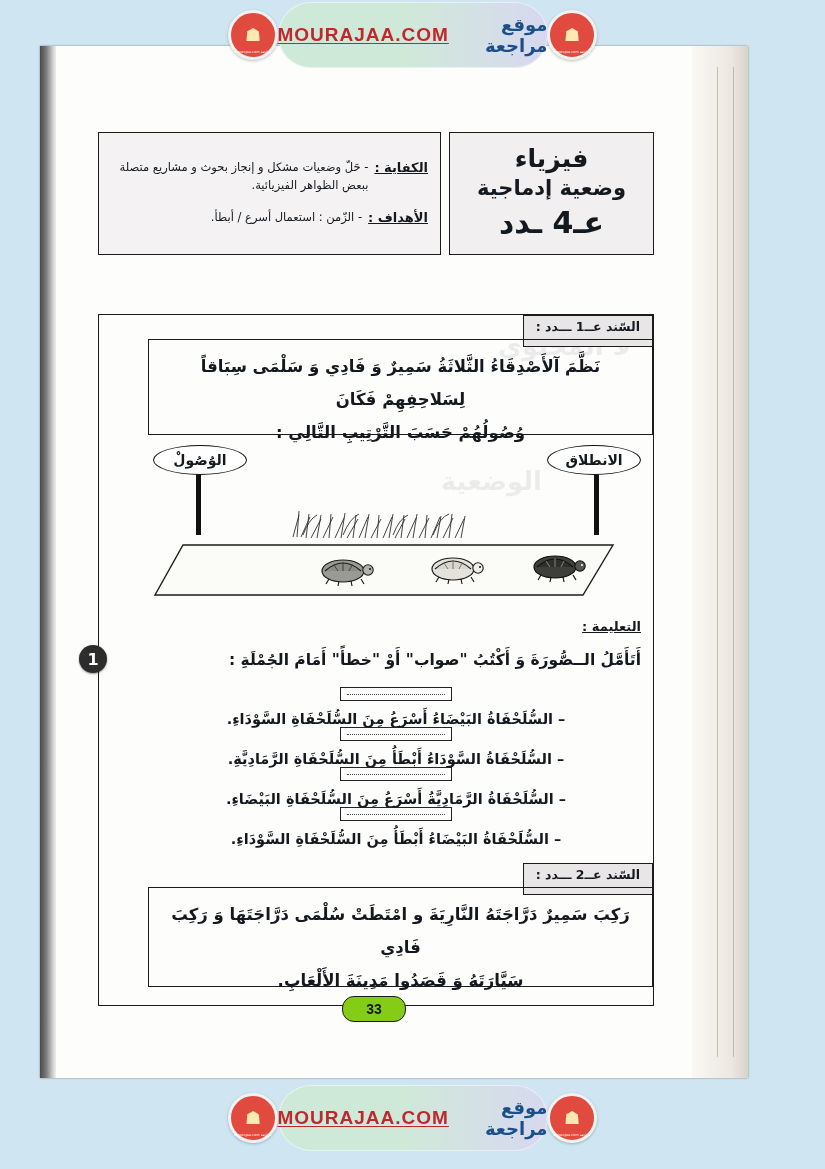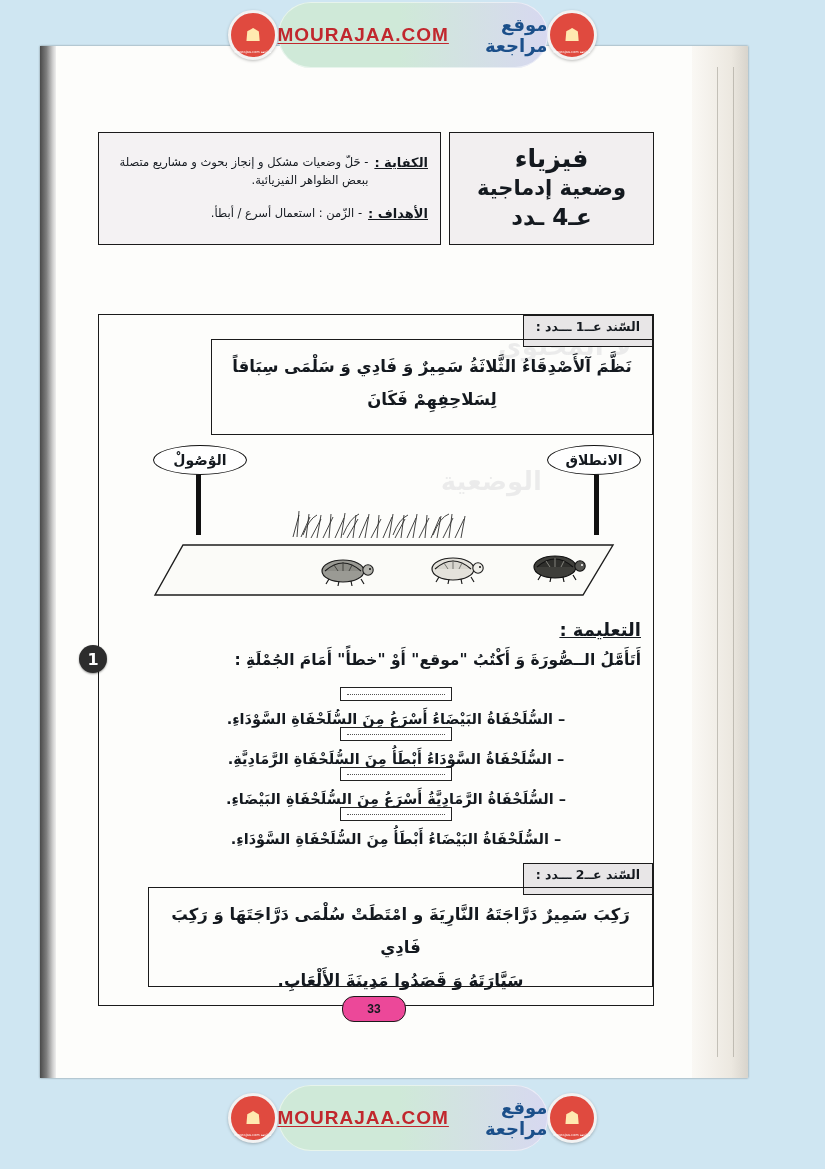--- a/index.html
+++ b/index.html
@@ -166,21 +166,21 @@
     font-weight: bold;
     letter-spacing: 1px;
     line-height: 1.25;
   }
   .hdr-title .l2 {
     font-size: 21px;
     font-weight: bold;
     line-height: 1.35;
   }
   .hdr-title .l3 {
-    font-size: 23px;
+    font-size: 30px;
     font-weight: bold;
     line-height: 1.3;
   }
   .hdr-meta {
     flex: 1;
     border: 1.6px solid #1b1b1b;
     background: #f4f2f3;
     padding: 14px 12px;
     box-sizing: border-box;
     display: flex;
@@ -252,21 +252,21 @@
     white-space: nowrap;
   }
   .sanad1 { right: 0; top: 0; }
   .sanad2 { right: 0; top: 548px; }
 
   .inner-box {
     position: absolute;
     border: 1.3px solid #1b1b1b;
     box-sizing: border-box;
   }
-  .box1 { right: 0; top: 24px; width: 442px; height: 96px; }
+  .box1 { right: 0; top: 24px; width: 505px; height: 96px; }
   .box2 { right: 0; top: 572px; width: 505px; height: 100px; }
 
   .sanad-text {
     padding: 10px 16px;
     font-size: 16.5px;
     line-height: 2.0;
     text-align: center;
     font-weight: 600;
   }
   .sanad-text .ln { display: block; }
@@ -303,21 +303,21 @@
     z-index: 3;
   }
   .post-start { right: 44px; top: 28px; height: 62px; }
   .post-end { left: 53px; top: 28px; height: 62px; }
 
   
   .instr-label {
     position: absolute;
     right: 12px;
     top: 304px;
-    font-size: 18px;
+    font-size: 13px;
     font-weight: bold;
     text-decoration: underline;
   }
   .instr-text {
     position: absolute;
     right: 12px;
     top: 336px;
     font-size: 15.5px;
     font-weight: 600;
     letter-spacing: 0.2px;
@@ -363,25 +363,25 @@
   
   .page-num {
     position: absolute;
     left: 50%;
     transform: translateX(-50%);
     bottom: 56px;
     width: 62px;
     height: 24px;
     border: 1.3px solid #1b1b1b;
     border-radius: 12px;
-    background: #ec4899;
-    display: flex;
-    align-items: center;
-    justify-content: center;
-    font-size: 12px;
+    background: #84cc16;
+    display: flex;
+    align-items: center;
+    justify-content: center;
+    font-size: 14px;
     font-weight: bold;
     font-family: "Liberation Sans", sans-serif;
   }
 
   .ghost {
     position: absolute;
     opacity: 0.07;
     font-size: 26px;
     font-weight: bold;
     color: #0f172a;
@@ -439,20 +439,21 @@
       </div>
 
       <div class="exercise">
 
         <div class="ex-number">1</div>
 
         <div class="sanad-tab sanad1">السّند عــ1 ـــدد :</div>
         <div class="inner-box box1">
           <div class="sanad-text">
             <span class="ln">نَظَّمَ آلأَصْدِقَاءُ الثَّلاثَةُ سَمِيرٌ وَ فَادِي وَ سَلْمَى سِبَاقاً لِسَلاحِفِهِمْ فَكَانَ</span>
+            <span class="ln2">وُصُولُهُمْ حَسَبَ التَّرْتِيبِ التَّالِي :</span>
           </div>
         </div>
 
         <div class="illus">
           <div class="label-oval oval-start">الانطلاق</div>
           <div class="label-oval oval-end">الوُصُولْ</div>
           <div class="post post-start"></div>
           <div class="post post-end"></div>
 
           <svg width="500" height="170" viewBox="0 0 500 170" style="position:absolute; left:0; top:0;">
@@ -487,21 +488,21 @@
               <path d="M4 14 q18 -16 36 0" fill="#2f2f2c" stroke="#111" stroke-width="1.1"></path>
               <path d="M13 8 l4 6 M22 5 l0 9 M31 8 l-3 6" stroke="#8c8c86" stroke-width="0.9" fill="none"></path>
               <circle cx="47" cy="13" r="5.2" fill="#555551" stroke="#111" stroke-width="1.1"></circle>
               <circle cx="49" cy="12" r="1" fill="#fff"></circle>
               <path d="M8 22 l-3 5 M18 24 l-1 5 M30 24 l1 5 M40 22 l3 5" stroke="#111" stroke-width="1.2" fill="none"></path>
             </g>
           </svg>
         </div>
 
         <div class="instr-label">التعليمة :</div>
-        <div class="instr-text">أَتَأَمَّلُ الــصُّورَةَ وَ أَكْتُبُ "موقع" أَوْ "خطأً" أَمَامَ الجُمْلَةِ :</div>
+        <div class="instr-text">أَتَأَمَّلُ الــصُّورَةَ وَ أَكْتُبُ "صواب" أَوْ "خطأً" أَمَامَ الجُمْلَةِ :</div>
 
         <div class="answers">
           <div class="ans-row">
             <div class="ans-blank"></div>
             <div class="ans-text">– السُّلَحْفَاةُ البَيْضَاءُ أَسْرَعُ مِنَ السُّلَحْفَاةِ السَّوْدَاءِ.</div>
           </div>
           <div class="ans-row">
             <div class="ans-blank"></div>
             <div class="ans-text">– السُّلَحْفَاةُ السَّوْدَاءُ أَبْطَأُ مِنَ السُّلَحْفَاةِ الرَّمَادِيَّةِ.</div>
           </div>

